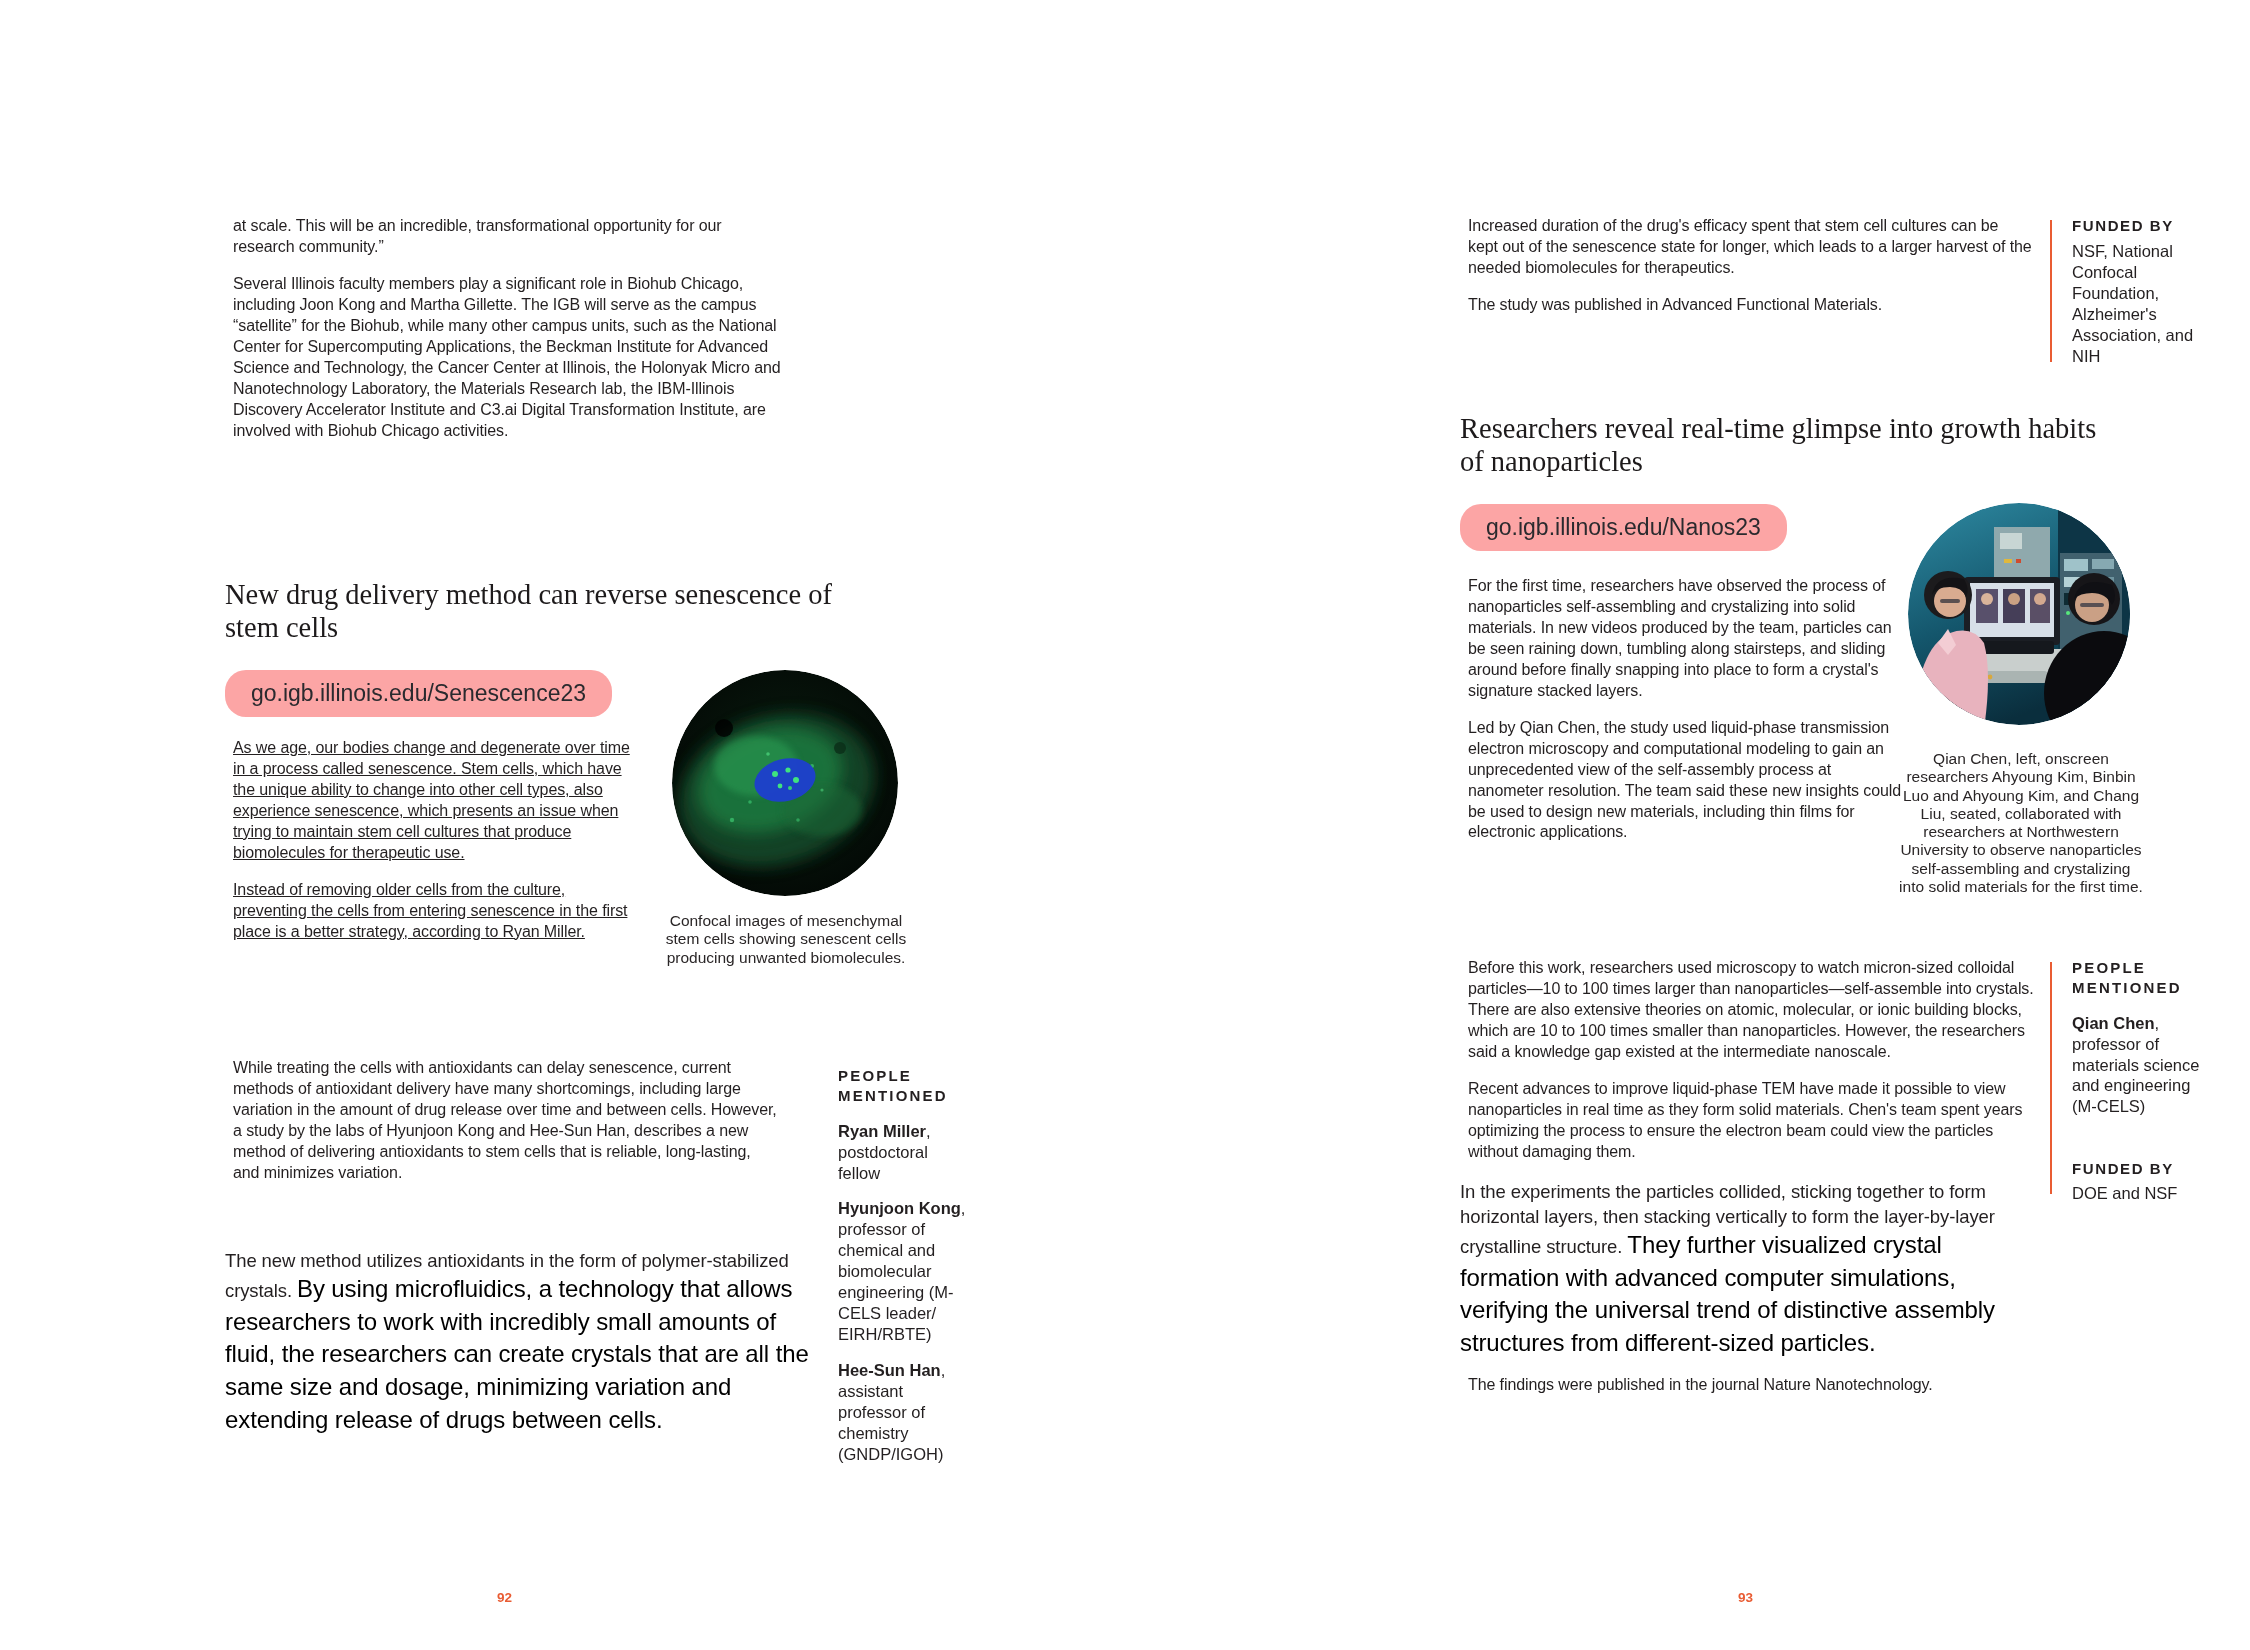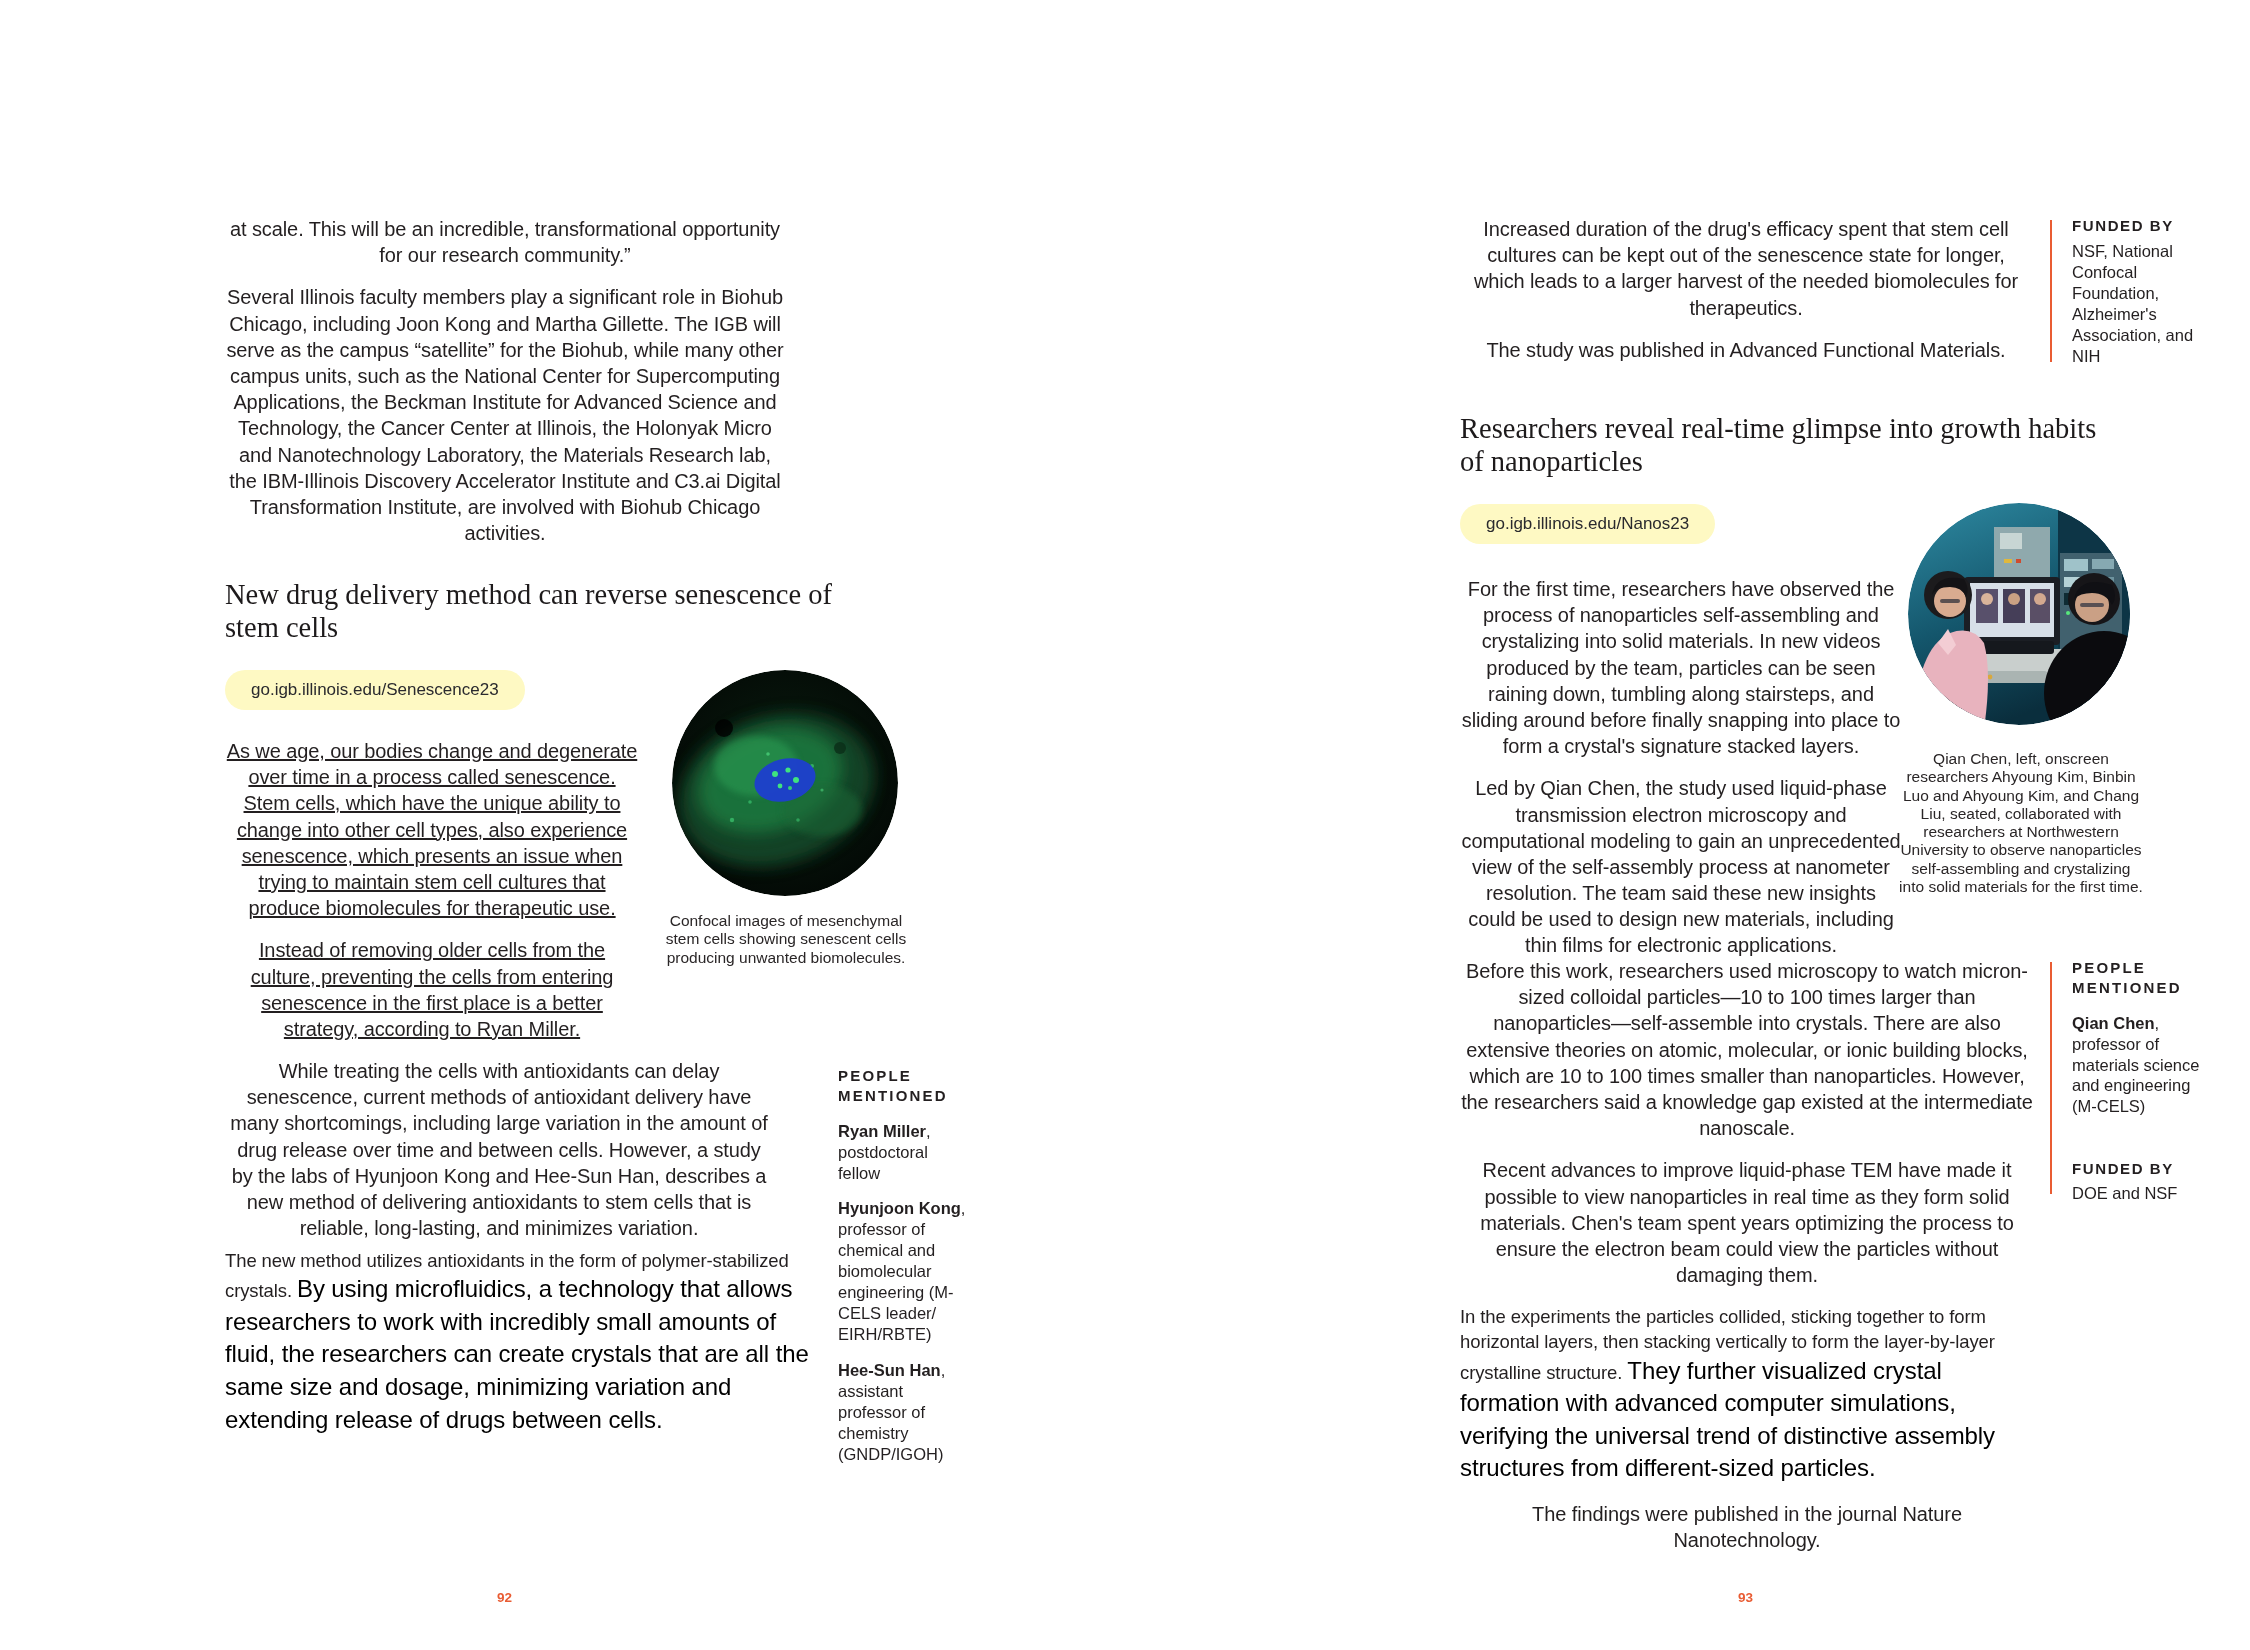--- a/index.html
+++ b/index.html
@@ -1,22 +1,22 @@
 <!DOCTYPE html>
 <html><head>
 <meta charset="utf-8">
 <style>
   html,body{margin:0;padding:0;background:#ffffff;}
   #canvas{position:relative;width:2250px;height:1650px;background:#ffffff;overflow:hidden;
           font-family:"Liberation Sans",sans-serif;color:#231f20;}
   .abs{position:absolute;}
-  .body-p{font-size:20px;line-height:1.31;letter-spacing:-0.1px;margin:0 0 16px 0;text-align:center;}
+  .body-p{font-size:16px;line-height:1.31;letter-spacing:-0.1px;margin:0 0 16px 8px;}
   .body-p:last-child{margin-bottom:0;}
   .h-serif{font-family:"Liberation Serif",serif;font-weight:400;font-size:28.5px;line-height:1.16;color:#1d1a1b;margin:0;}
-  .badge{display:inline-block;background:#fef9c3;border-radius:21px;padding:10px 26px;font-size:17px;color:#2a2a2e;}
+  .badge{display:inline-block;background:#fca5a5;border-radius:21px;padding:10px 26px;font-size:23px;color:#2a2a2e;}
   .caption{font-size:15.5px;line-height:1.18;text-align:center;color:#2a2627;}
   .sb-head{font-weight:bold;font-size:15px;letter-spacing:2.2px;line-height:1.32;color:#231f20;}
   .sb-body{font-size:16.5px;line-height:1.27;overflow-wrap:break-word;}
   .sb-entry{margin-top:15px;}
   .sb-entry b{font-weight:bold;}
   .rule{width:2px;background:#e95c33;}
   .orange-big{color:#000000;font-size:24px;line-height:1.36;letter-spacing:-0.1px;}
   .mixed{font-size:18.5px;line-height:1.36;letter-spacing:-0.1px;margin:0;}
   .ital{}
   .page-num{font-weight:bold;font-size:13.5px;color:#e95c33;font-stretch:condensed;}

